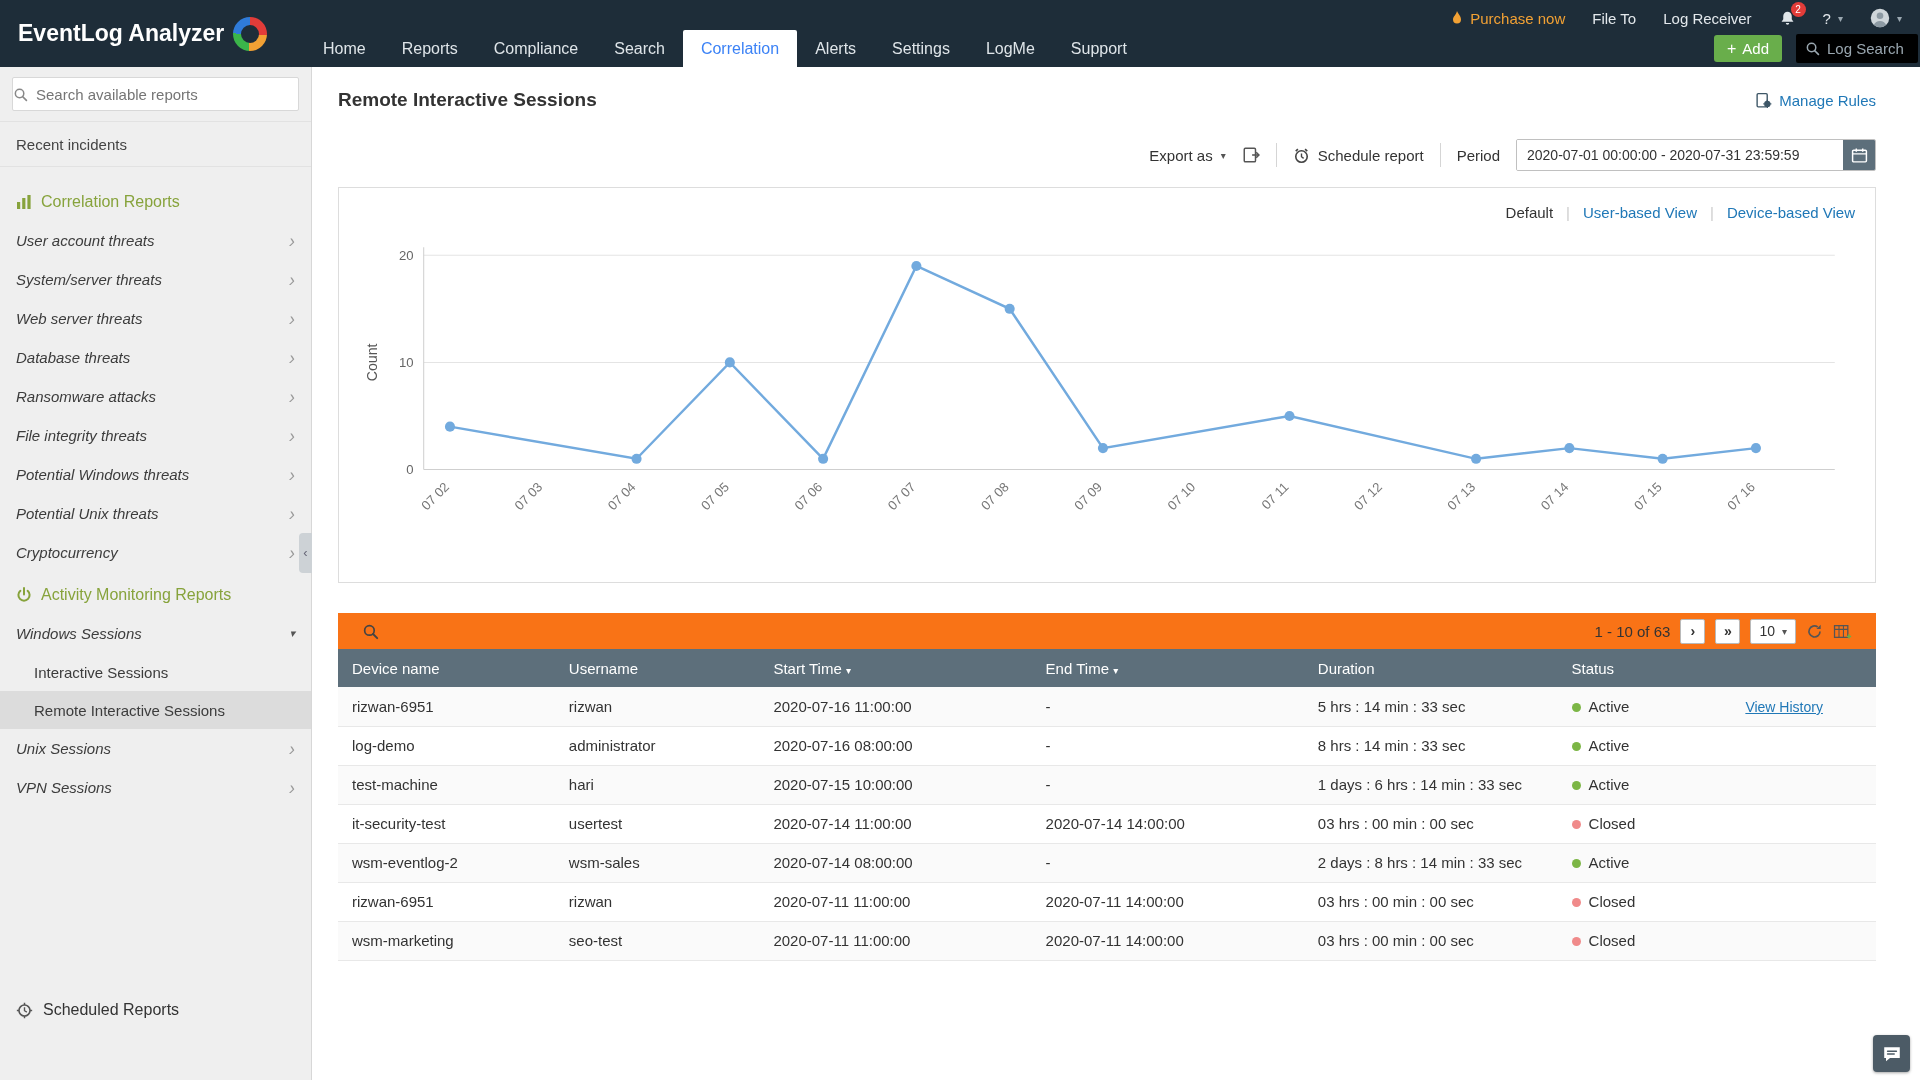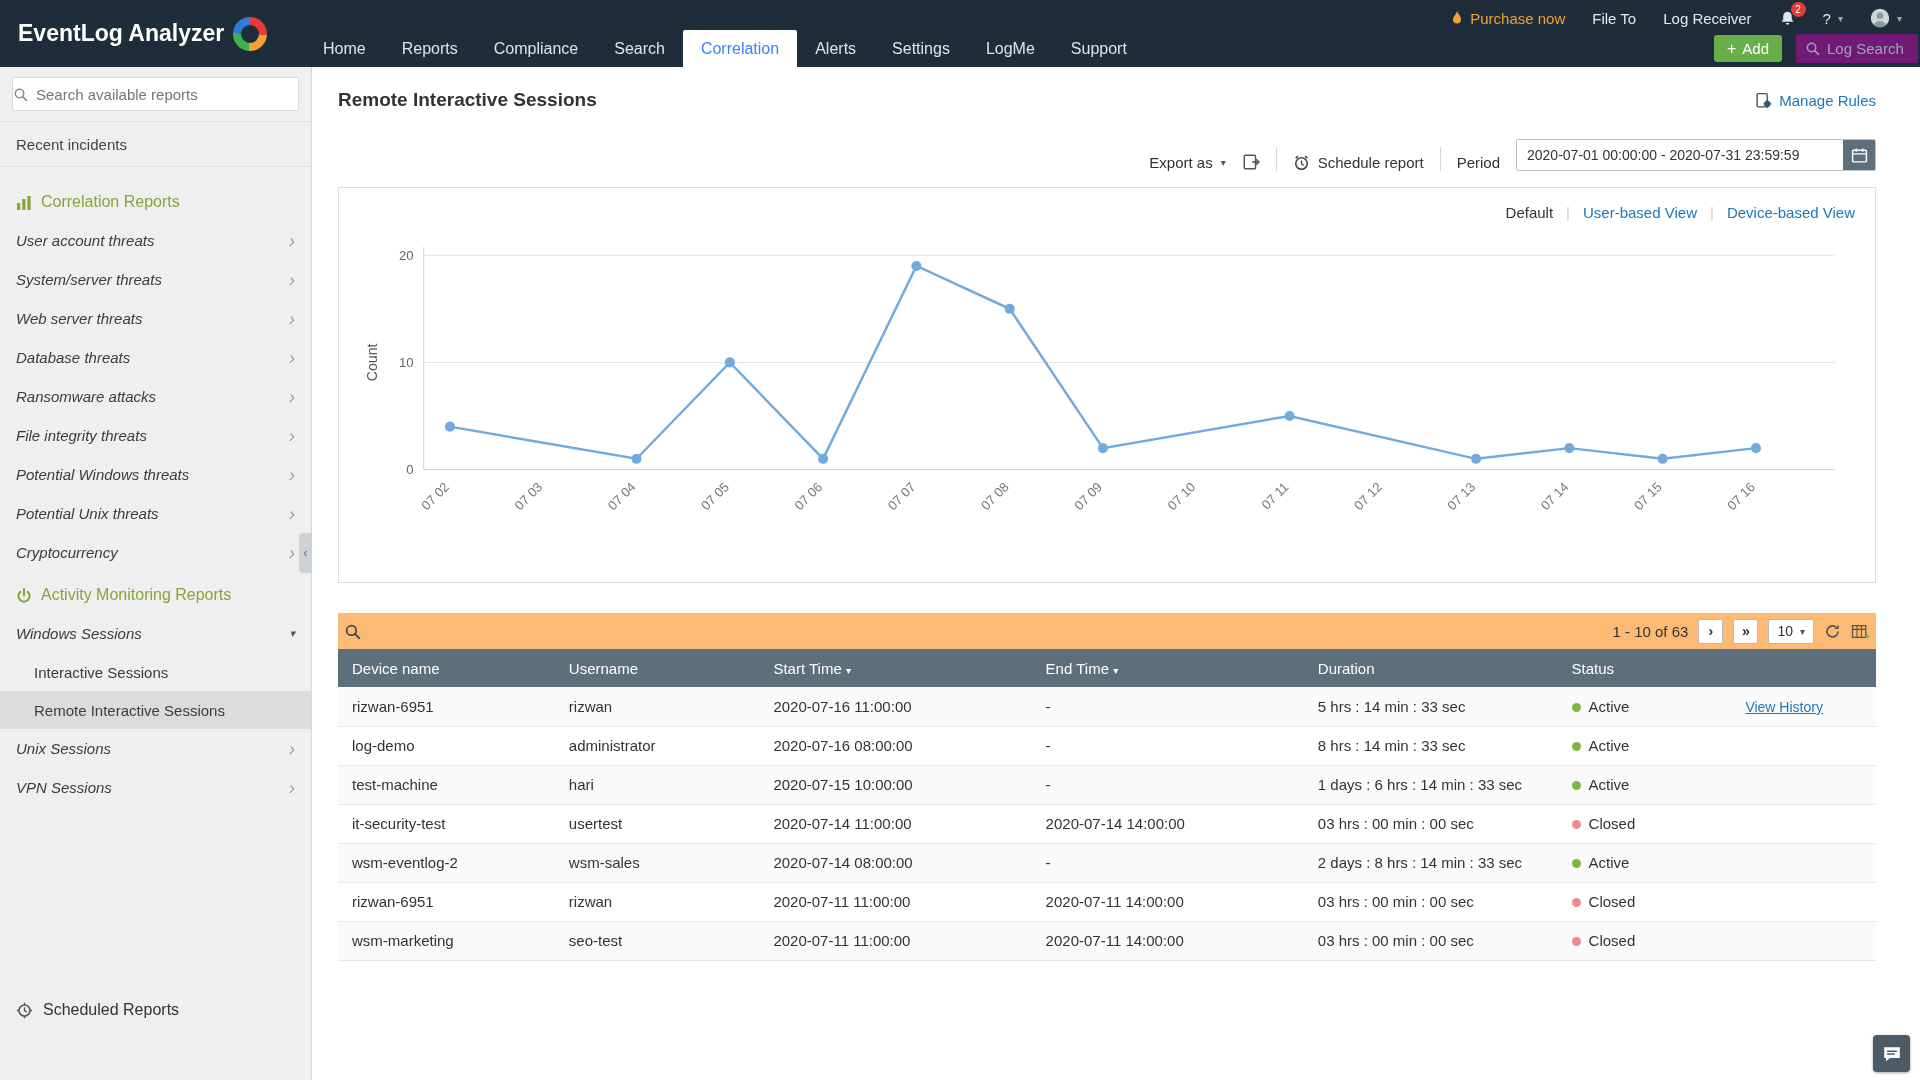--- a/index.html
+++ b/index.html
@@ -21,63 +21,63 @@
   .bell { position: relative; }
   .badge { position: absolute; top: -8px; right: -10px; background: #e23c39; color: #fff; font-size: 10px; min-width: 15px; height: 15px; border-radius: 8px; display: flex; align-items: center; justify-content: center; padding: 0 3px; }
   .caret { font-size: 10px; color: #9aa7b0; }
   .nav-row { height: 37px; display: flex; justify-content: space-between; align-items: stretch; }
   .main-nav { display: flex; }
   .nav-item { padding: 0 18px; line-height: 37px; font-size: 16px; color: #dfe5e9; white-space: nowrap; }
   .nav-item.active { background: #fff; color: #3b82f6; border-radius: 2px 2px 0 0; }
   .nav-right { display: flex; align-items: center; gap: 14px; padding-right: 2px; }
   .add-btn { height: 27px; background: #69ae4b; color: #fff; border: none; border-radius: 3px; font-size: 15px; padding: 0 13px; display: flex; align-items: center; gap: 6px; font-family: inherit; }
   .add-btn .plus { font-size: 16px; line-height: 1; }
-  .log-search { width: 122px; height: 29px; background: #701a75; display: flex; align-items: center; gap: 7px; padding: 0 9px; color: #9aa7b0; font-size: 15px; border-radius: 2px; overflow: hidden; white-space: nowrap; }
+  .log-search { width: 122px; height: 29px; background: #000000; display: flex; align-items: center; gap: 7px; padding: 0 9px; color: #9aa7b0; font-size: 15px; border-radius: 2px; overflow: hidden; white-space: nowrap; }
 
   
   .app-body { display: flex; height: calc(1080px - 67px); }
 
   
   .sidebar { width: 312px; background: #efefef; border-right: 1px solid #d7d7d7; display: flex; flex-direction: column; position: relative; font-size: 15px; flex: none; }
   .sb-search { margin: 10px 12px; background: #fff; border: 1px solid #d8d8d8; border-radius: 2px; height: 34px; display: flex; align-items: center; padding: 0 0; gap: 8px; color: #888; }
   .sb-search input { border: none; outline: none; flex: 1; font-size: 15px; color: #555; background: transparent; font-family: inherit; min-width: 0; }
   .sb-recent { height: 46px; border-top: 1px solid #e2e2e2; border-bottom: 1px solid #e2e2e2; display: flex; align-items: center; padding: 0 16px; color: #444; }
   .sb-sections { flex: 1; overflow: hidden; padding-top: 12px; }
-  .sb-section-title { display: flex; align-items: flex-end; gap: 9px; padding: 14px 16px 10px; color: #87a33c; font-size: 16px; }
+  .sb-section-title { display: flex; align-items: center; gap: 9px; padding: 14px 16px 10px; color: #87a33c; font-size: 16px; }
   .sb-ic { display: flex; align-items: center; }
   .sb-item { display: flex; align-items: center; justify-content: space-between; padding: 0 16px; height: 39px; color: #3c3c3c; font-style: italic; }
   .sb-chevron { color: #999; font-size: 18px; line-height: 1; }
   .sb-caret { color: #555; font-size: 11px; }
   .sb-subitem { height: 38px; display: flex; align-items: center; padding: 0 16px 0 34px; color: #3c3c3c; }
   .sb-subitem.selected { background: #dcdcdc; }
   .sb-footer { display: flex; align-items: center; gap: 10px; padding: 0 16px; height: 44px; margin-bottom: 48px; color: #333; font-size: 16px; }
   .collapse-handle { position: absolute; right: -1px; top: 46%; width: 13px; height: 40px; background: #cdd2d6; border-radius: 4px 0 0 4px; display: flex; align-items: center; justify-content: center; color: #667; font-size: 13px; z-index: 5; }
 
   
   .content { flex: 1; position: relative; overflow: hidden; padding: 0 44px 0 26px; background: #fff; }
   .title-row { display: flex; justify-content: space-between; align-items: center; padding-top: 22px; }
   .title-row h1 { font-size: 19px; font-weight: 600; color: #333; }
   .manage-rules { color: #2078b7; font-size: 15px; display: flex; align-items: flex-start; gap: 7px; text-decoration: none; }
-  .toolbar-row { display: flex; justify-content: flex-end; align-items: flex-end; gap: 16px; margin-top: 28px; font-size: 15px; color: #333; }
+  .toolbar-row { display: flex; justify-content: flex-end; align-items: center; gap: 16px; margin-top: 28px; font-size: 15px; color: #333; }
   .tb-item { display: flex; align-items: center; gap: 8px; }
   .tb-divider { width: 1px; height: 24px; background: #d5d5d5; }
   .period-label { color: #333; }
   .period-group { display: flex; border: 1px solid #c0c0c0; height: 32px; border-radius: 2px; overflow: hidden; }
   .period-input { width: 326px; border: none; outline: none; padding: 0 10px; font-size: 14px; color: #333; font-family: inherit; }
   .cal-btn { width: 32px; background: #5d6f7b; border: none; display: flex; align-items: center; justify-content: center; }
 
   .card { margin-top: 16px; border: 1px solid #ddd; height: 396px; padding: 16px 20px 0; }
   .view-tabs { display: flex; justify-content: flex-end; align-items: center; gap: 13px; font-size: 15px; }
   .view-tab { color: #2078b7; }
   .view-tab.active { color: #333; }
   .vt-sep { color: #ccc; }
   .chart { width: 100%; display: block; margin-top: 12px; }
 
   .table-block { margin-top: 30px; }
-  .table-toolbar { height: 36px; background: #fdba74; display: flex; justify-content: space-between; align-items: center; padding: 0 6px; }
+  .table-toolbar { height: 36px; background: #f97316; display: flex; justify-content: space-between; align-items: center; padding: 0 24px; }
   .tt-left { display: flex; align-items: center; color: #444; }
   .tt-right { display: flex; align-items: center; gap: 10px; font-size: 15px; color: #333; }
   .pg-btn { width: 25px; height: 25px; background: #fff; border: 1px solid #b9b9b9; border-radius: 2px; font-size: 14px; font-weight: bold; color: #333; display: flex; align-items: center; justify-content: center; font-family: inherit; line-height: 1; }
   .pg-size { height: 25px; background: #fff; border: 1px solid #b9b9b9; border-radius: 2px; padding: 0 8px; display: flex; align-items: center; gap: 7px; font-size: 14px; }
   .pg-size .caret { color: #555; }
   .tt-icon { display: flex; align-items: center; color: #555; }
 
   table.sessions-table { width: 100%; border-collapse: collapse; table-layout: fixed; font-size: 15px; color: #333; }
   .sessions-table thead th { background: #5d6f7b; color: #fff; font-weight: 400; text-align: left; height: 38px; padding: 0 14px; white-space: nowrap; }
   .sort-caret { font-size: 10px; }

